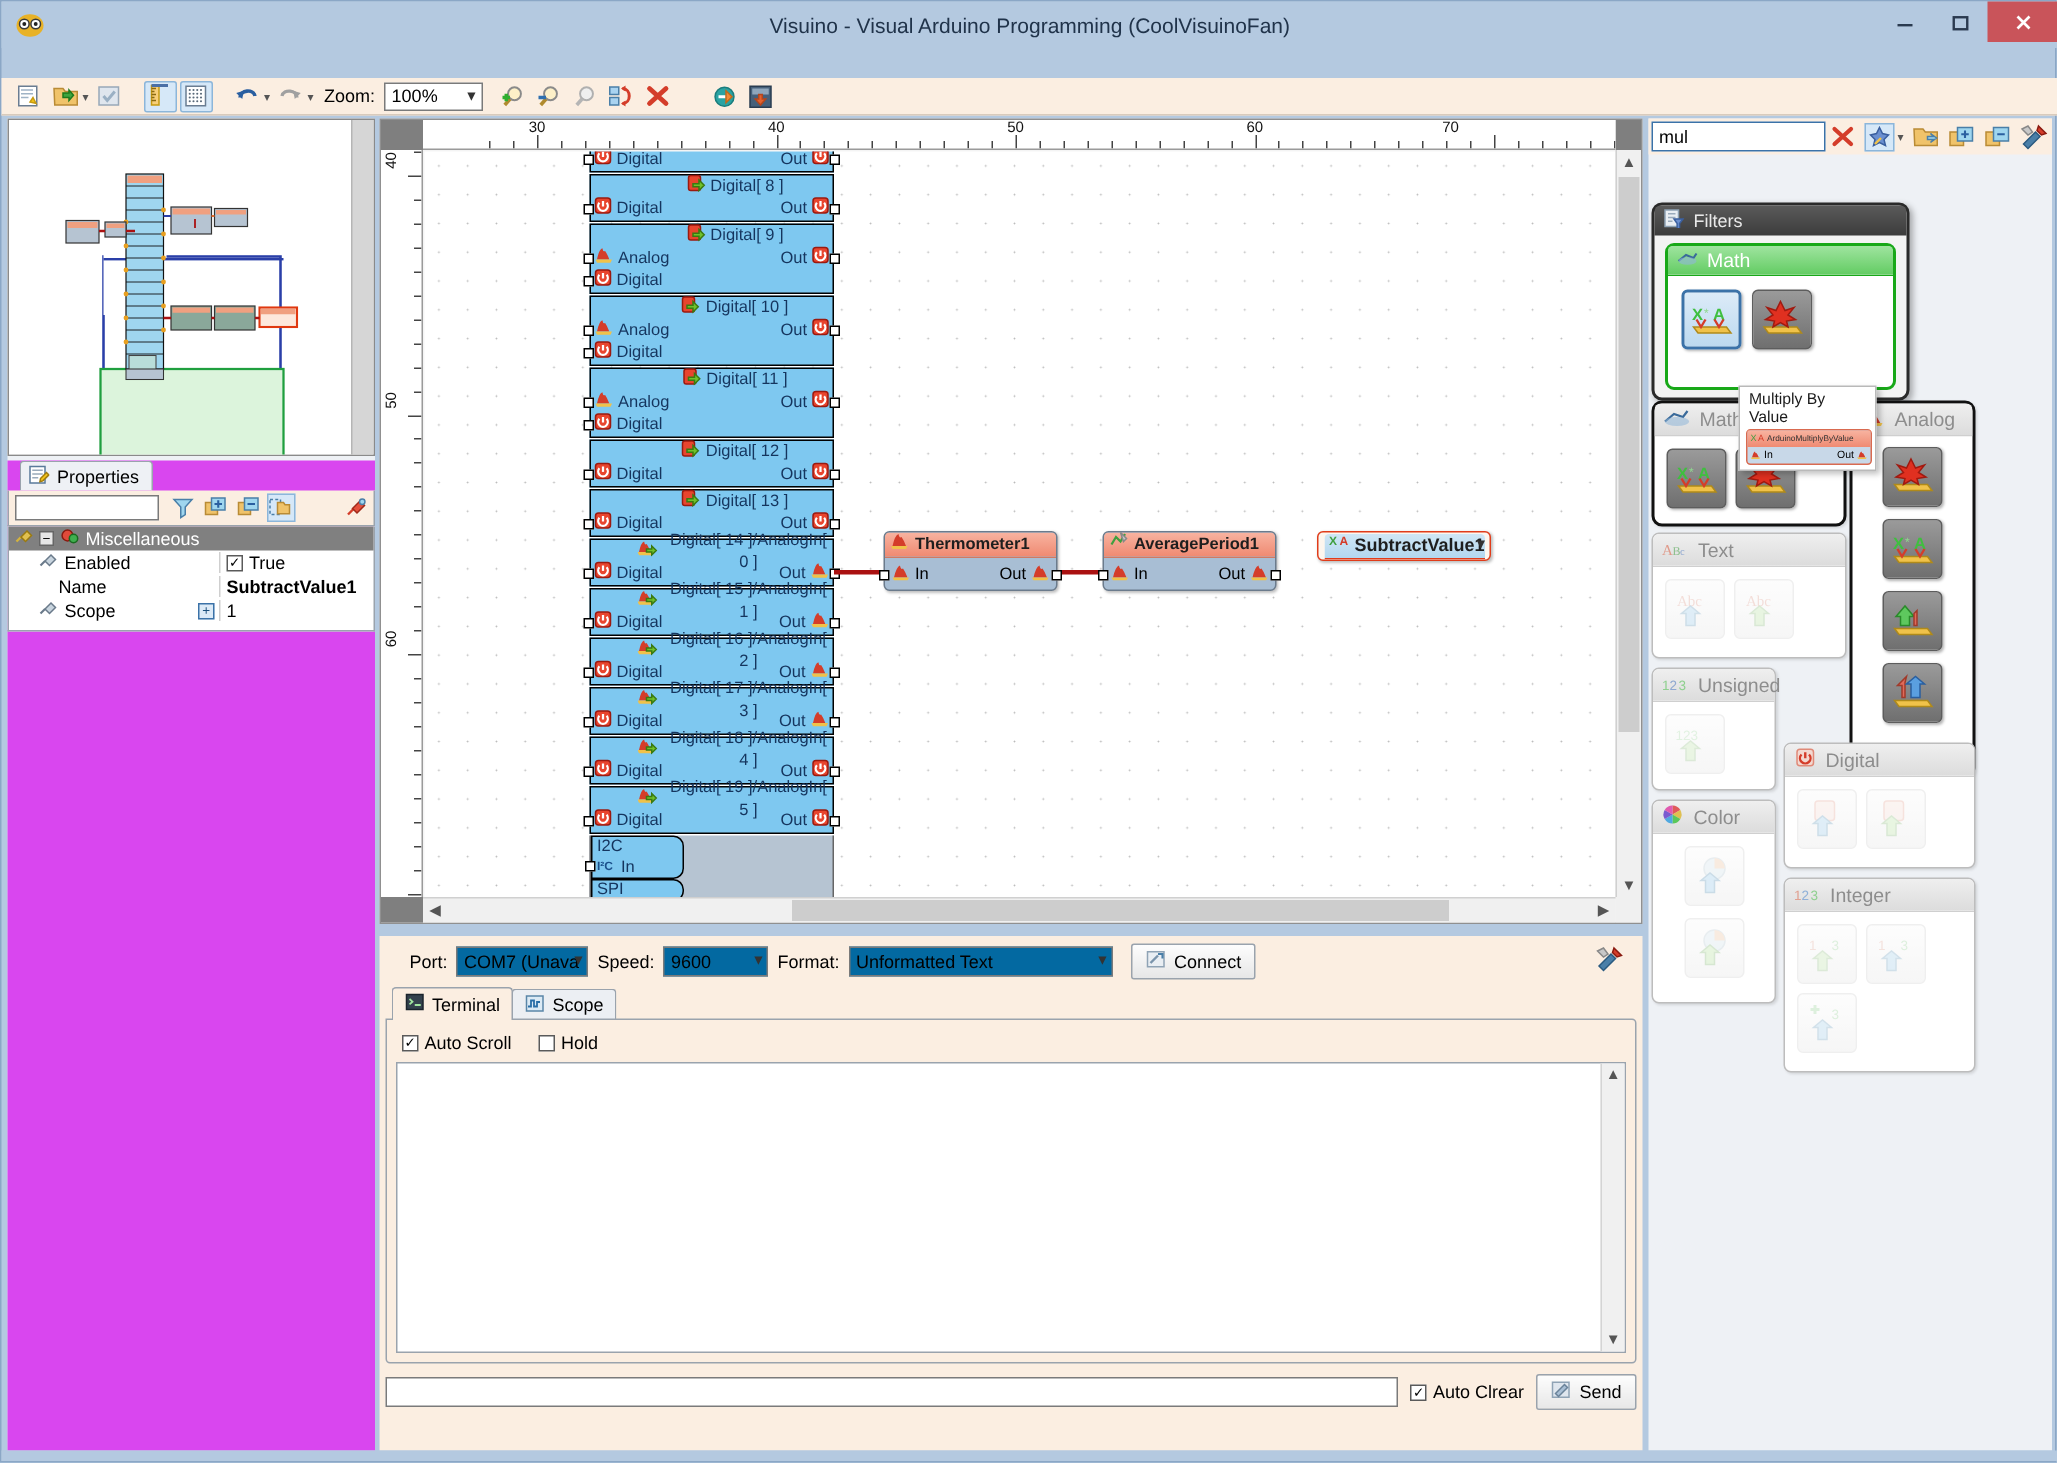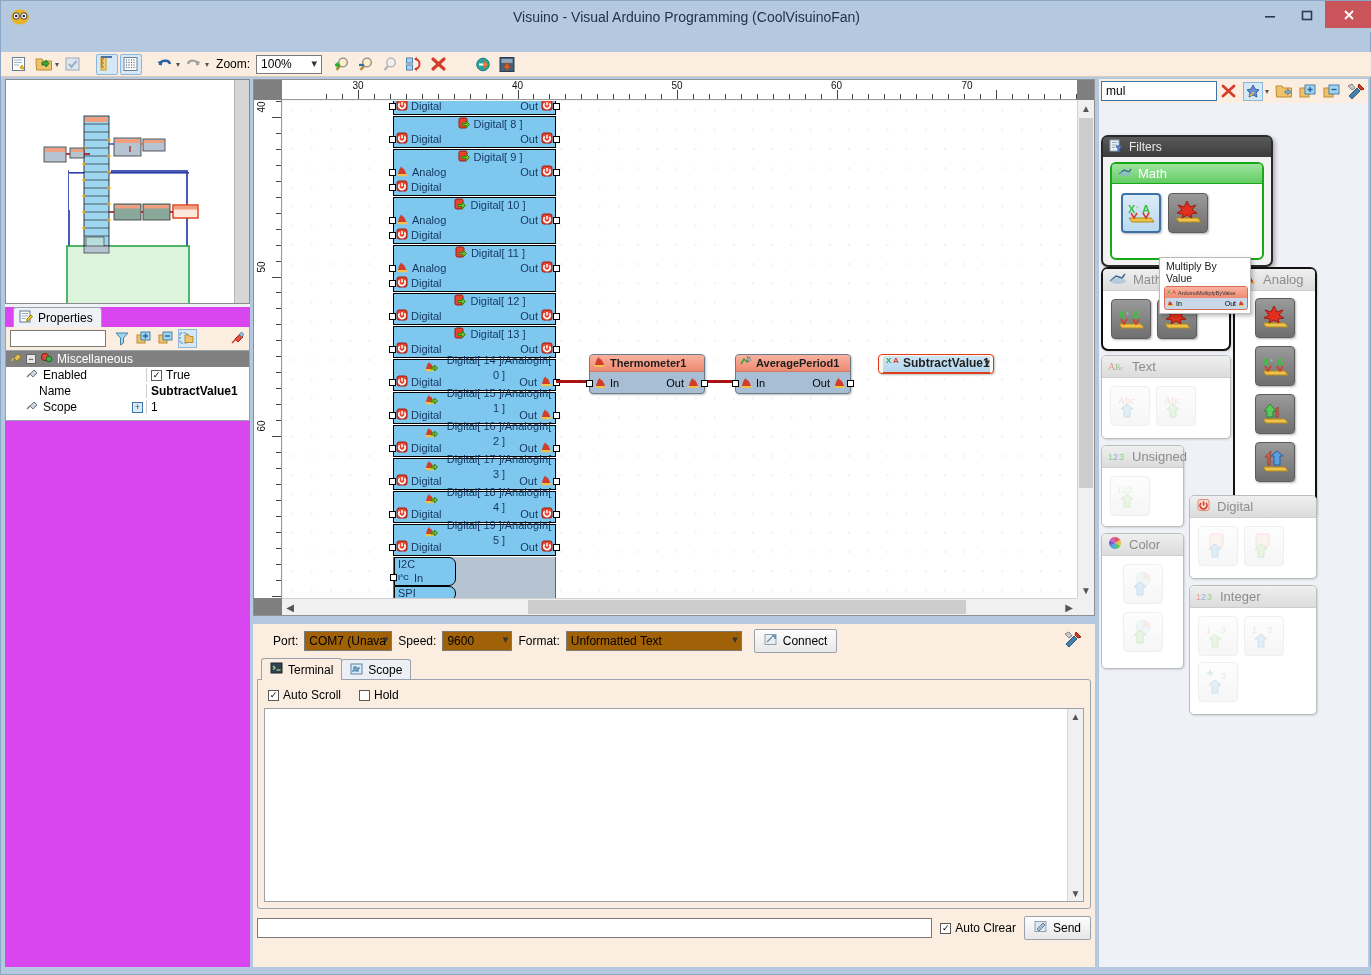--- a/index.html
+++ b/index.html
@@ -199,21 +199,21 @@
   .comp .pin { position:absolute; width:7px; height:7px; background:#fff; border:1px solid #000; top:25px;}
   .wire { position:absolute; height:3px; background:#aa1111; }
   
   .serialpanel {
     position: absolute; left: 0; top: 545px; width: 842px; height: 343px;
     background: #fbeee1;
   }
   .serialtop { display:flex; align-items:center; height:30px; padding: 4px 0 0 2px; gap:6px; position:relative;}
   .lbl { font-size:12px; }
   .sel {
-    height:20px; background:#a16207; border:1px solid #7a7a7a; font-size:12px;
+    height:20px; background:#0369a1; border:1px solid #7a7a7a; font-size:12px;
     display:flex; align-items:center; padding-left:4px; position:relative; overflow:hidden; white-space:nowrap;
   }
   .sel::after { content:"\25BE"; position:absolute; right:3px; top:1px; font-size:11px; color:#333;}
   .btn {
     height:24px; border:1px solid #9aa3ad; background: linear-gradient(#fdfdfd,#e7e7e7);
     display:inline-flex; align-items:center; gap:5px; padding: 0 9px; font-size:12px; border-radius:2px;
   }
   .tabs2 { position:absolute; left:8px; top:34px; display:flex; align-items:flex-end; height:22px; }
   .tab2 {
     height:21px; border:1px solid #9aa3ad; border-bottom:none; border-radius:3px 3px 0 0;

